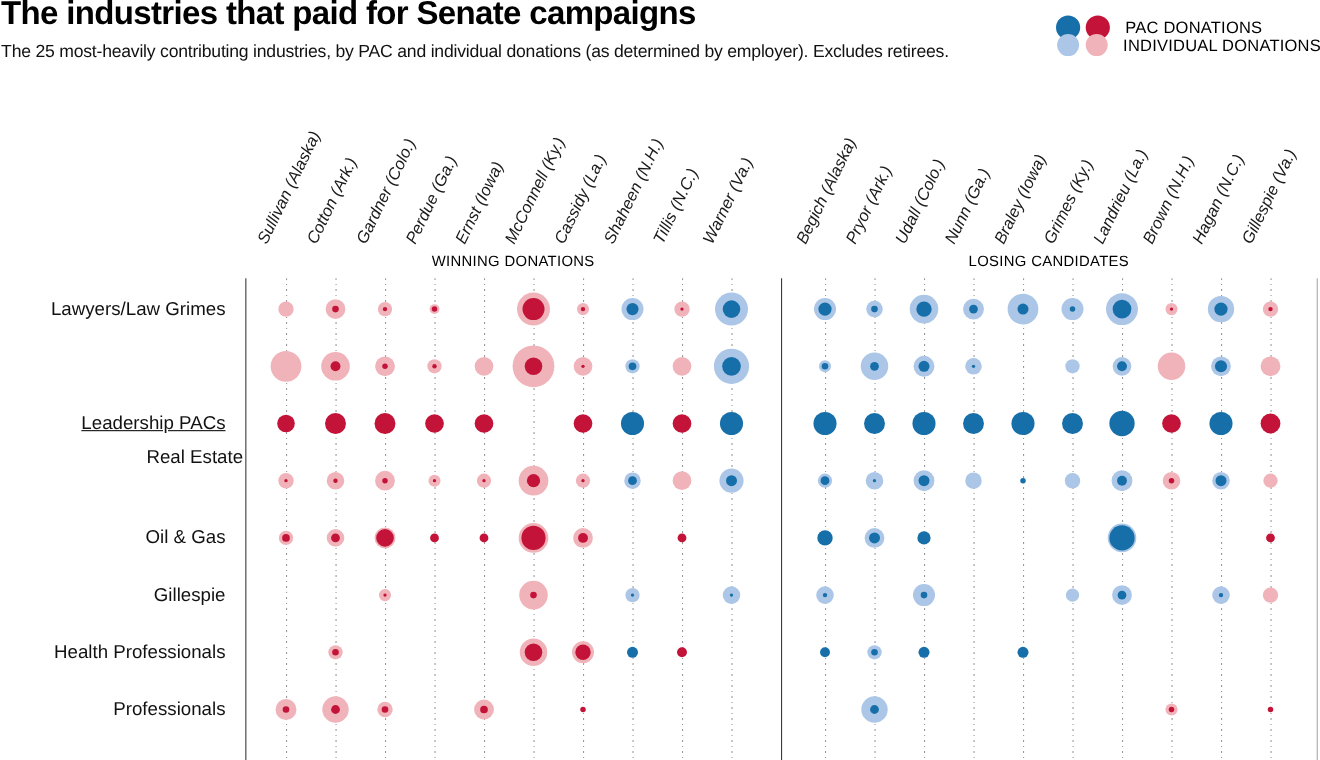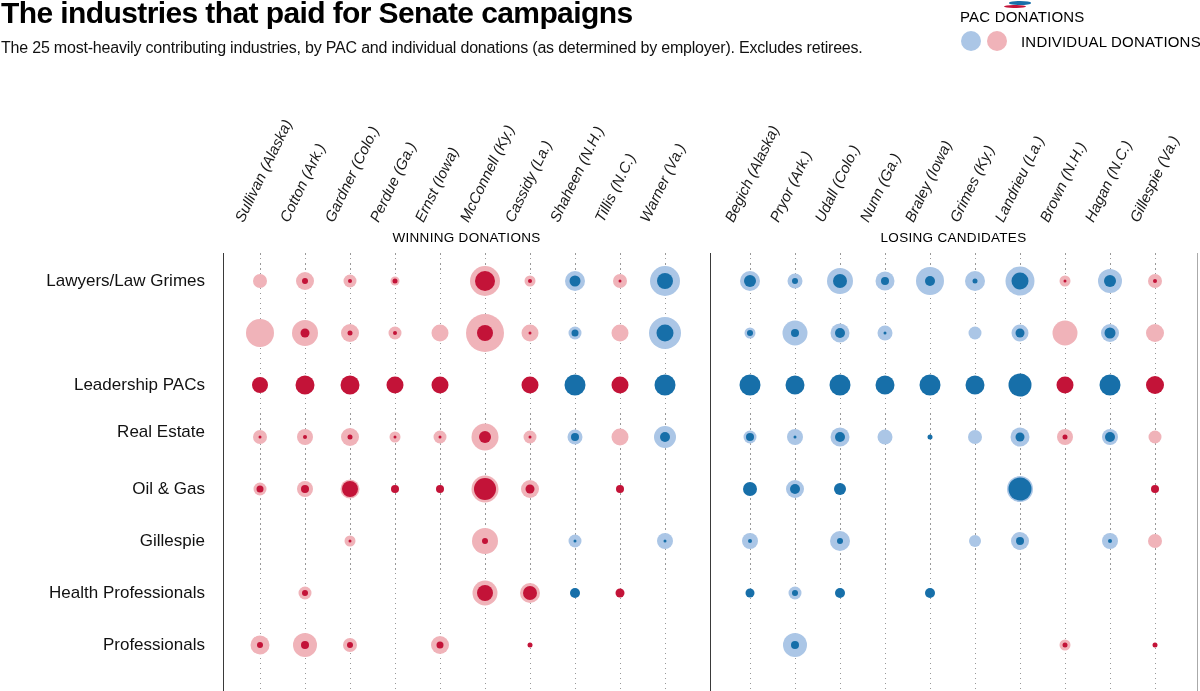--- a/index.html
+++ b/index.html
@@ -11,21 +11,21 @@
   .title{
     position:absolute;left:1px;top:-4px;
     font-size:30px;font-weight:700;letter-spacing:-0.6px;color:#000;
   }
   .subtitle{
     position:absolute;left:1px;top:39px;
     font-size:16px;color:#111;letter-spacing:-0.2px;
   }
   .legend{position:absolute;top:0;left:960px;width:240px;}
   .legend-row{position:absolute;left:0;height:24px;display:flex;align-items:center;}
-  .legend-row.r1{top:1px;flex-direction:column;}
+  .legend-row.r1{top:13px;}
   .legend-row.r2{top:29px;}
   .lg-circle{border-radius:50%;display:inline-block;}
   .lg-label{font-size:15px;color:#000;letter-spacing:0.2px;white-space:nowrap;}
   #chart{position:absolute;left:0;top:0;width:1200px;height:691px;}
   .vline-solid{position:absolute;width:1px;background:#3a3a3a;}
   .vline-right{position:absolute;width:1px;background:#aaa;}
   .vline-dot{
     position:absolute;width:1px;
     background-image:repeating-linear-gradient(to bottom,#999 0px,#999 1.5px,transparent 1.5px,transparent 5px);
   }
@@ -103,22 +103,22 @@
     <div class="cand-label" style="left: 962px; top: 207px;">Grimes (Ky.)</div>
     <div class="vline-dot" style="left: 1020px; top: 253px; height: 438px;"></div>
     <div class="cand-label" style="left: 1007px; top: 207px;">Landrieu (La.)</div>
     <div class="vline-dot" style="left: 1065px; top: 253px; height: 438px;"></div>
     <div class="cand-label" style="left: 1052px; top: 207px;">Brown (N.H.)</div>
     <div class="vline-dot" style="left: 1110px; top: 253px; height: 438px;"></div>
     <div class="cand-label" style="left: 1097px; top: 207px;">Hagan (N.C.)</div>
     <div class="vline-dot" style="left: 1155px; top: 253px; height: 438px;"></div>
     <div class="cand-label" style="left: 1142px; top: 207px;">Gillespie (Va.)</div>
     <div class="row-label" style="top: 281px;">Lawyers/Law Grimes</div>
-    <div class="row-label" style="top: 385px;">Leadership PACs</div>
-    <div class="row-label" style="top: 432px;">Real Estate</div>
+    <div class="row-label" style="top: 385px; text-decoration: underline;">Leadership PACs</div>
+    <div class="row-label" style="top: 416px; padding-left: 16px;">Real Estate</div>
     <div class="row-label" style="top: 489px;">Oil &amp; Gas</div>
     <div class="row-label" style="top: 541px;">Gillespie</div>
     <div class="row-label" style="top: 593px;">Health Professionals</div>
     <div class="row-label" style="top: 645px;">Professionals</div>
     <div class="bubble" style="left: 260px; top: 281px; width: 14px; height: 14px; background: rgb(240, 179, 185);"></div>
     <div class="bubble" style="left: 305px; top: 281px; width: 18px; height: 18px; background: rgb(240, 179, 185);"></div>
     <div class="bubble" style="left: 305px; top: 281px; width: 6px; height: 6px; background: rgb(195, 19, 56);"></div>
     <div class="bubble" style="left: 350px; top: 281px; width: 13px; height: 13px; background: rgb(240, 179, 185);"></div>
     <div class="bubble" style="left: 350px; top: 281px; width: 4px; height: 4px; background: rgb(195, 19, 56);"></div>
     <div class="bubble" style="left: 395px; top: 281px; width: 9px; height: 9px; background: rgb(240, 179, 185);"></div>

